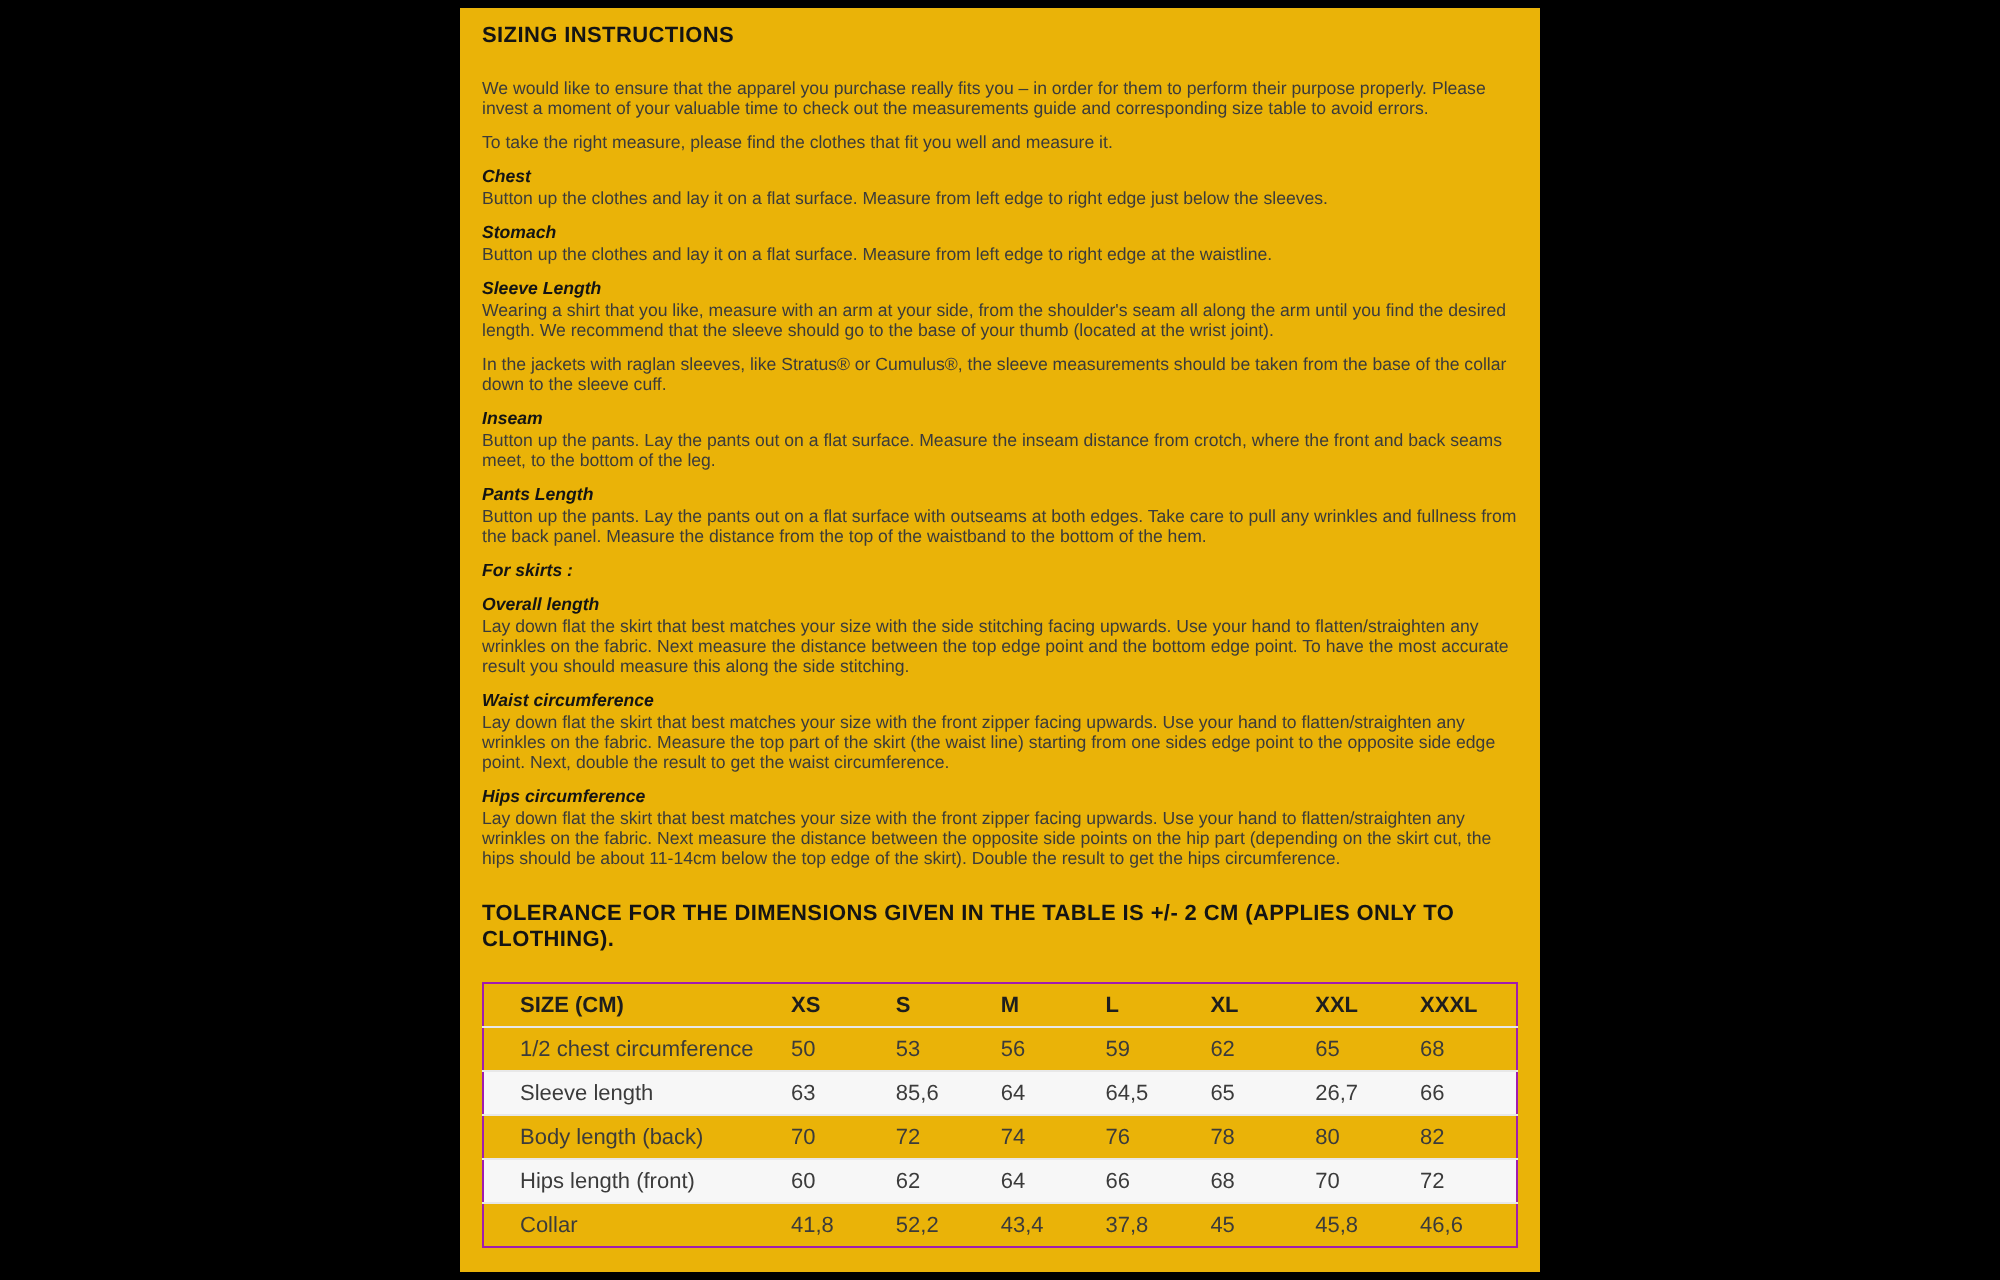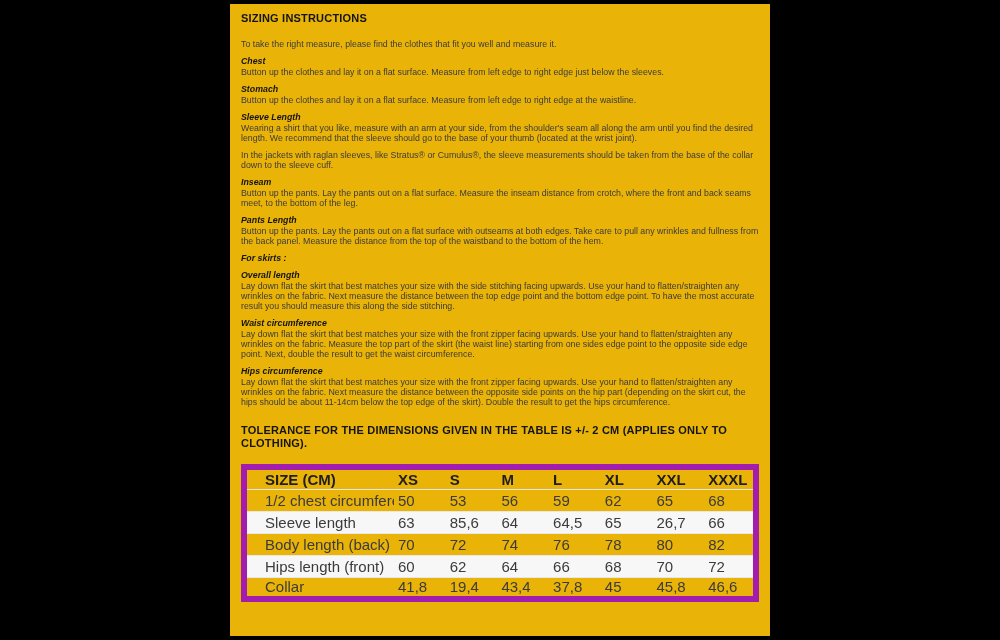--- a/index.html
+++ b/index.html
@@ -28,22 +28,22 @@
     font-size:8.8px; line-height:10px; font-weight:bold;
     color:#141414; margin:7px 0 1px 0;font-style:italic;
   }
   h2.tolerance {
     font-size:11px; line-height:13px; font-weight:bold;
     color:#141414; letter-spacing:.2px;
     margin:17px 0 14px 0;
   }
   table.size-table {
     width:100%; border-collapse:collapse;
-    border:6px solid #a21caf;
-    font-size:15px; color:#3b3b3b;
+    border:1px solid #a21caf;
+    font-size:11px; color:#3b3b3b;
     table-layout:fixed;
   }
   .size-table th, .size-table td {
     text-align:left; vertical-align:middle;
     height:22px; padding:0 4px;
     border-bottom:1px solid #e8e8e8;
     font-weight:normal;
     white-space:nowrap; overflow:hidden;
   }
   .size-table th { font-weight:bold; color:#1e1e1e; }
@@ -53,20 +53,21 @@
   .size-table tbody tr:nth-child(even) { background:#f7f7f7; }
   .size-table tbody tr:last-child td { border-bottom:none; }
 </style>
 </head>
 <body>
 
 <div class="page">
   <h1 class="title">SIZING INSTRUCTIONS</h1>
 
   <div id="intro">
+      <p class="body-p">We would like to ensure that the apparel you purchase really fits you – in order for them to perform their purpose properly. Please invest a moment of your valuable time to check out the measurements guide and corresponding size table to avoid errors.</p>
       <p class="body-p">To take the right measure, please find the clothes that fit you well and measure it.</p>
     </div>
 
   <div id="sections">
       <h3 class="sec-h">Chest</h3>
       <p class="body-p">Button up the clothes and lay it on a flat surface. Measure from left edge to right edge just below the sleeves.</p>
       <h3 class="sec-h">Stomach</h3>
       <p class="body-p">Button up the clothes and lay it on a flat surface. Measure from left edge to right edge at the waistline.</p>
       <h3 class="sec-h">Sleeve Length</h3>
       <p class="body-p">Wearing a shirt that you like, measure with an arm at your side, from the shoulder's seam all along the arm until you find the desired length. We recommend that the sleeve should go to the base of your thumb (located at the wrist joint).</p>
@@ -136,21 +137,21 @@
           <td>62</td>
           <td>64</td>
           <td>66</td>
           <td>68</td>
           <td>70</td>
           <td>72</td>
         </tr>
         <tr>
           <td>Collar</td>
           <td>41,8</td>
-          <td>19,4</td>
+          <td>52,2</td>
           <td>43,4</td>
           <td>37,8</td>
           <td>45</td>
           <td>45,8</td>
           <td>46,6</td>
         </tr>
       </tbody>
   </table>
 </div>
 

